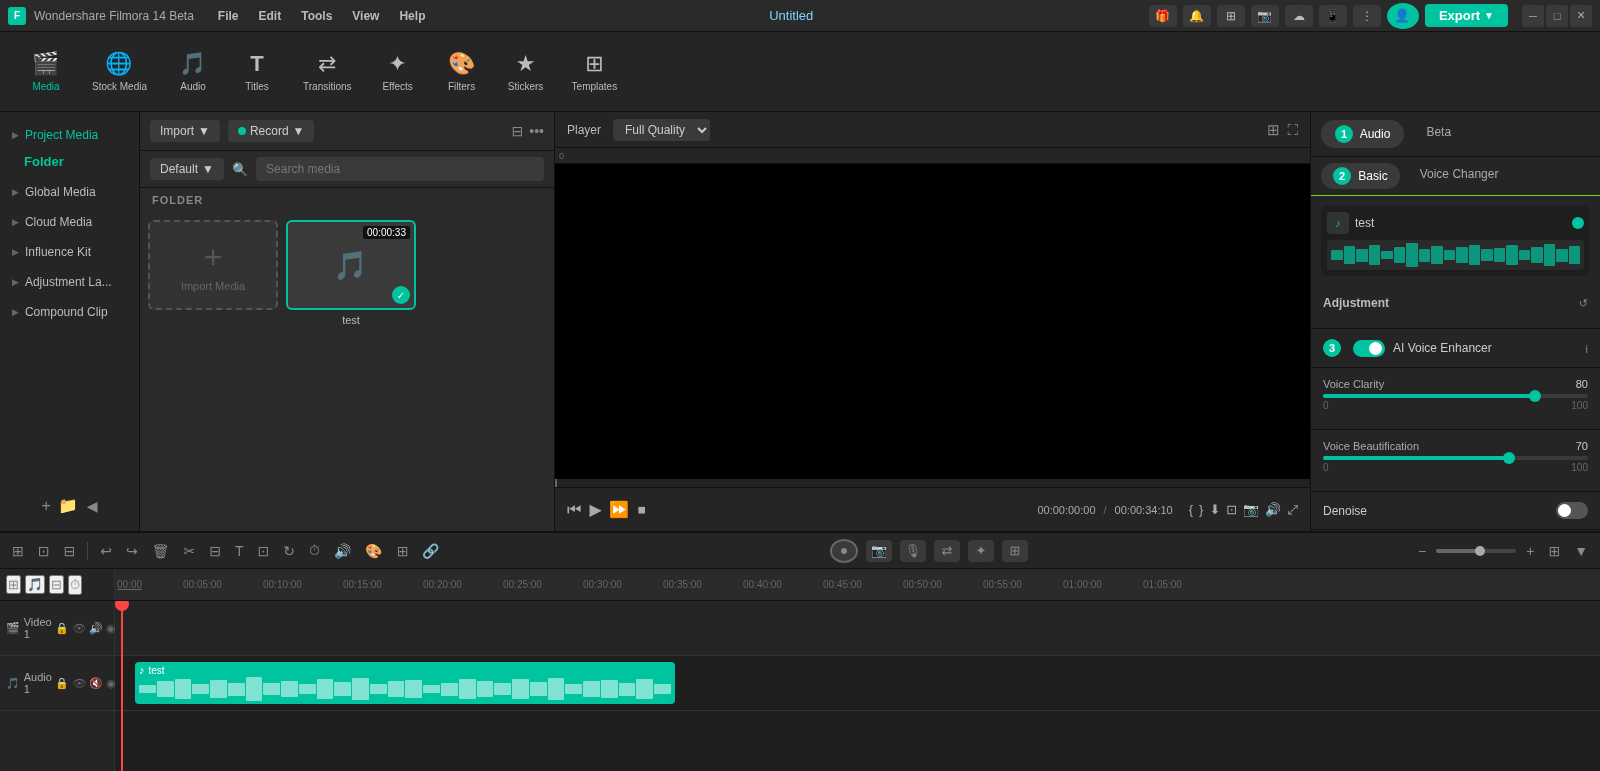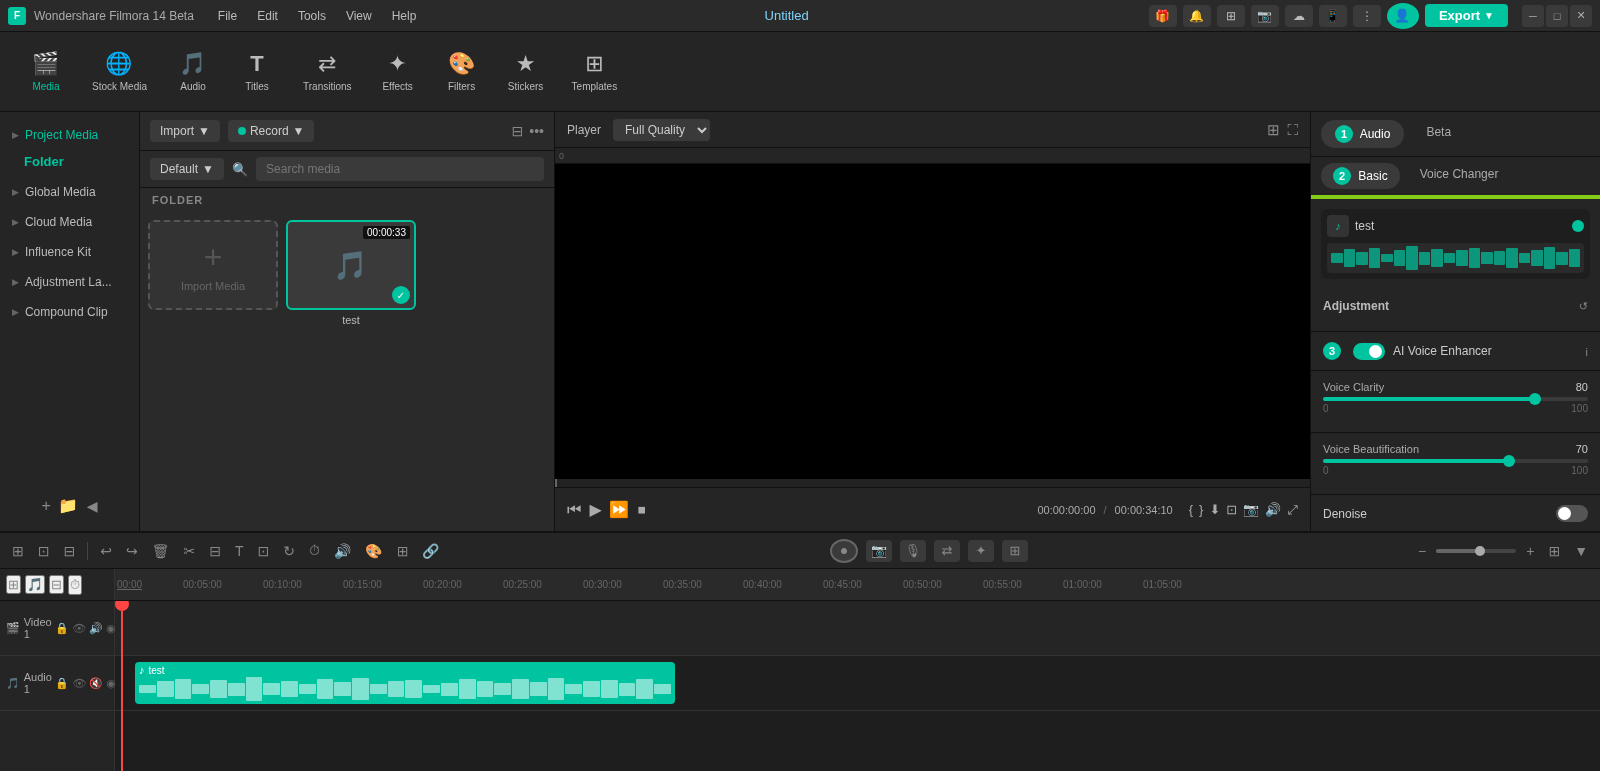--- a/index.html
+++ b/index.html
@@ -2,21 +2,21 @@
 <html><head>
   <meta charset="utf-8">
   <style>
     * { margin: 0; padding: 0; box-sizing: border-box; }
     body { width: 1600px; height: 771px; background: #1e1e1e; color: #ccc; font-family: 'Segoe UI', sans-serif; font-size: 12px; overflow: hidden; display: flex; flex-direction: column; }
 
     
     .title-bar { height: 32px; background: #2a2a2a; display: flex; align-items: center; padding: 0 8px; gap: 8px; border-bottom: 1px solid #111; }
     .title-bar-logo { width: 18px; height: 18px; background: #00c4a0; border-radius: 3px; display: flex; align-items: center; justify-content: center; color: white; font-size: 10px; font-weight: bold; }
     .title-bar-app { color: #aaa; font-size: 12px; }
-    .title-bar-menus { display: flex; gap: 4px; margin-left: 8px; }
+    .title-bar-menus { display: flex; gap: 4px; margin-left: 8px; font-weight: bold; }
     .title-bar-menu { color: #bbb; font-size: 12px; padding: 2px 8px; cursor: pointer; border-radius: 3px; }
     .title-bar-center { flex: 1; text-align: center; color: #7dd3fc; font-size: 13px; }
     .title-bar-actions { display: flex; gap: 6px; align-items: center; }
     .title-bar-action-btn { width: 28px; height: 22px; background: #3a3a3a; border: none; border-radius: 4px; color: #bbb; cursor: pointer; font-size: 12px; display: flex; align-items: center; justify-content: center; }
     .export-btn { background: #00c4a0; color: white; border: none; border-radius: 4px; padding: 4px 14px; font-size: 13px; font-weight: bold; cursor: pointer; display: flex; align-items: center; gap: 4px; }
     .win-controls { display: flex; gap: 2px; margin-left: 8px; }
     .win-btn { width: 22px; height: 22px; background: #3a3a3a; border: none; color: #aaa; cursor: pointer; border-radius: 3px; font-size: 11px; }
 
     
     .toolbar { height: 80px; background: #252525; display: flex; align-items: center; padding: 0 16px; gap: 4px; border-bottom: 1px solid #111; }
@@ -72,21 +72,21 @@
     .preview-controls { height: 44px; background: #252525; display: flex; align-items: center; padding: 0 12px; gap: 8px; border-top: 1px solid #111; }
     .preview-time { font-size: 11px; color: #aaa; white-space: nowrap; }
     .ctrl-btn { background: none; border: none; color: #aaa; cursor: pointer; font-size: 16px; }
 
     
     .right-panel { width: 290px; background: #252525; border-left: 1px solid #111; display: flex; flex-direction: column; }
     .right-panel-tabs { display: flex; padding: 8px 10px; gap: 8px; border-bottom: 1px solid #111; }
     .rp-tab { padding: 5px 14px; border-radius: 16px; font-size: 12px; cursor: pointer; color: #aaa; }
     .rp-tab.active { background: #3a3a3a; color: #fff; }
     .rp-badge { display: inline-flex; width: 18px; height: 18px; border-radius: 50%; background: #00c4a0; color: white; align-items: center; justify-content: center; font-size: 11px; font-weight: bold; margin-right: 4px; }
-    .rp-sub-tabs { display: flex; padding: 6px 10px; gap: 8px; border-bottom: 4px solid #84cc16; }
+    .rp-sub-tabs { display: flex; padding: 6px 10px; gap: 8px; border-bottom: 1px solid #84cc16; }
     .rp-sub-tab { padding: 4px 12px; border-radius: 14px; font-size: 12px; cursor: pointer; color: #aaa; }
     .rp-sub-tab.active { background: #3a3a3a; color: #fff; }
     .audio-track-row { margin: 10px; background: #1e1e1e; border-radius: 6px; padding: 6px; }
     .audio-track-header { display: flex; align-items: center; gap: 6px; }
     .audio-track-icon { width: 22px; height: 22px; background: #333; border-radius: 4px; display: flex; align-items: center; justify-content: center; font-size: 11px; color: #00c4a0; }
     .audio-track-name { font-size: 12px; color: #ccc; flex: 1; }
     .audio-track-vol { width: 12px; height: 12px; background: #00c4a0; border-radius: 50%; }
     .audio-waveform { height: 30px; background: #2a2a2a; border-radius: 4px; margin-top: 6px; overflow: hidden; position: relative; }
     .waveform-bars { display: flex; align-items: center; height: 100%; gap: 1px; padding: 2px 4px; }
     .waveform-bar { flex: 1; background: #00c4a0; border-radius: 1px; opacity: 0.7; }

